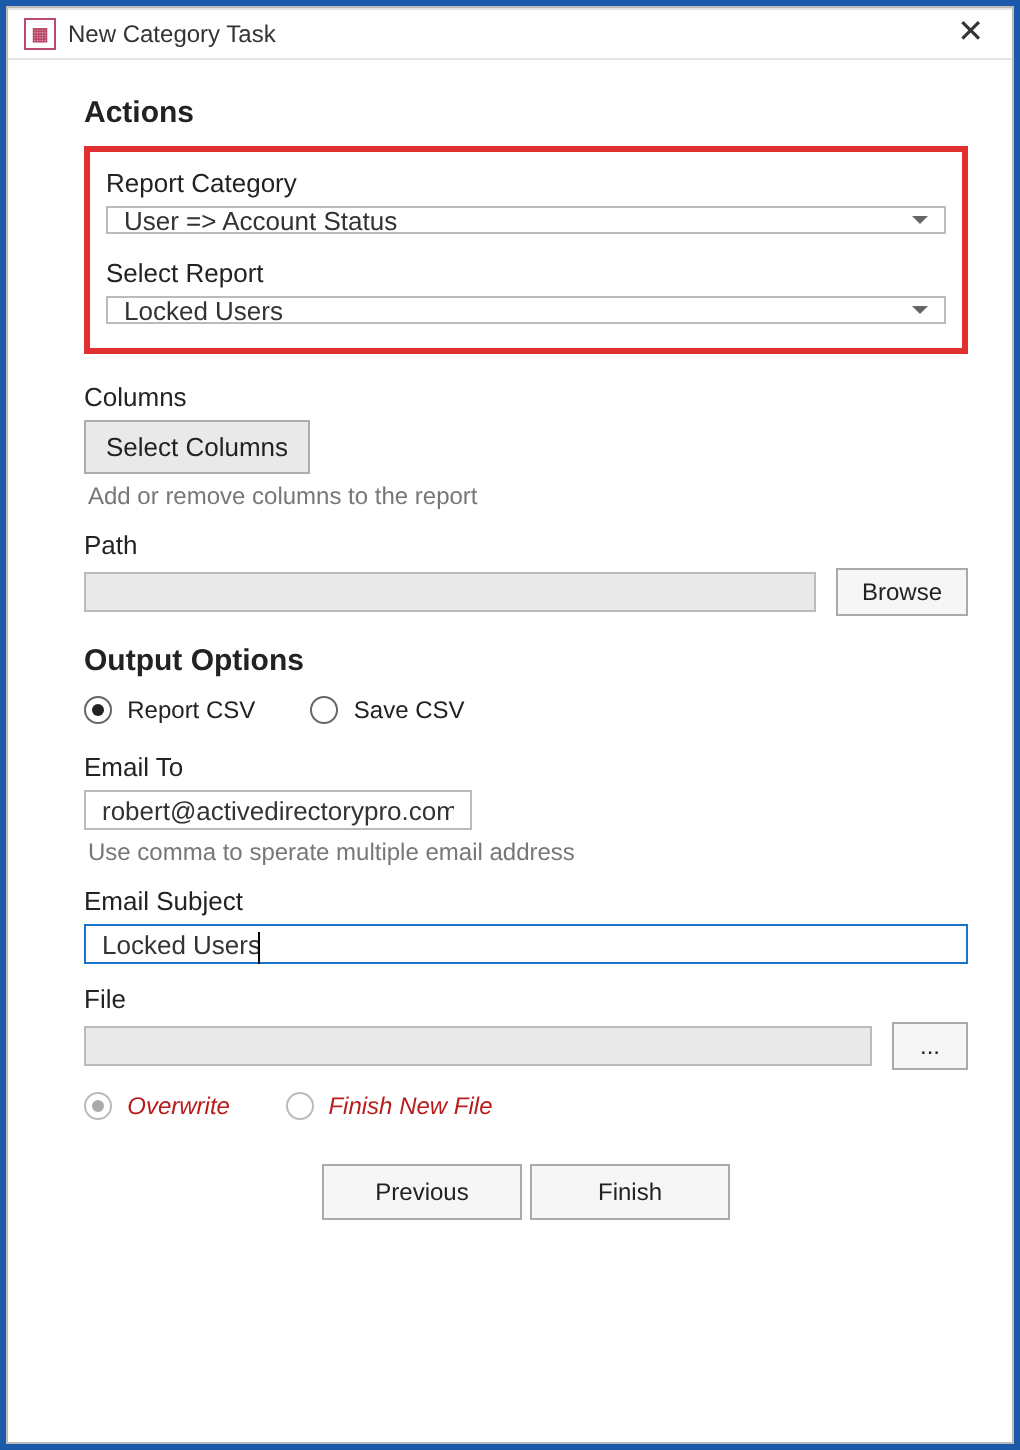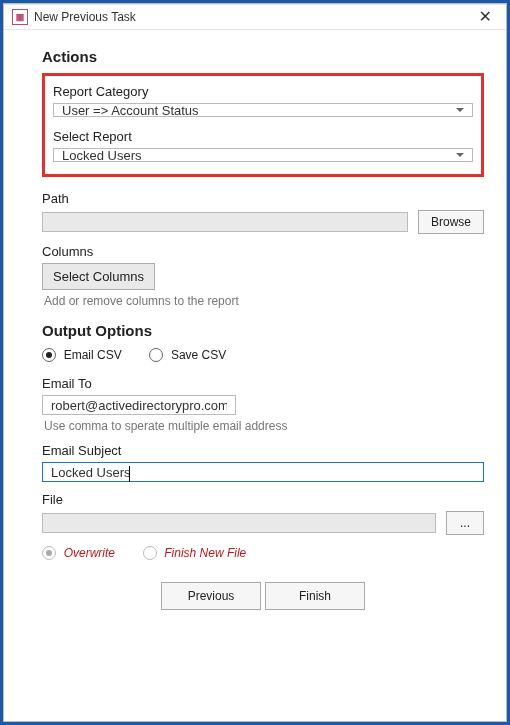--- a/index.html
+++ b/index.html
@@ -206,21 +206,21 @@
   }
 </style>
 </head>
 <body>
 
 <div class="outer-blue">
   <div class="dialog">
 
     <div class="titlebar">
       <div class="app-icon">▦</div>
-      <div class="title">New Previous Task</div>
+      <div class="title">New Category Task</div>
       <div class="close">✕</div>
     </div>
 
     <div class="content">
 
       <div class="sec-title">Actions</div>
 
       <div class="red-box">
         <div class="label">Report Category</div>
         <div class="combo">
@@ -230,38 +230,38 @@
 
         <div class="label" style="margin-top:12px;">Select Report</div>
         <div class="combo">
           <span>Locked Users</span>
           <span class="caret"></span>
         </div>
       </div>
 
 
       <div class="field-block">
+        <div class="label">Columns</div>
+        <button class="btn selcol">Select Columns</button>
+        <div class="sublabel">Add or remove columns to the report</div>
+      </div>
+
+      <div class="field-block">
         <div class="label">Path</div>
         <div class="row">
           <input class="textfield disabled" disabled="" value="" style="">
           <button class="btn">Browse</button>
         </div>
       </div>
 
-      <div class="field-block">
-        <div class="label">Columns</div>
-        <button class="btn selcol">Select Columns</button>
-        <div class="sublabel">Add or remove columns to the report</div>
-      </div>
-
       <div class="sec-title" style="margin-top:14px;">Output Options</div>
 
       <div class="field-block" style="margin-top:2px;">
         <span class="radio checked"></span>
-        <span class="radio-label">Email CSV</span>
+        <span class="radio-label">Report CSV</span>
         <span class="radio"></span>
         <span class="radio-label">Save CSV</span>
       </div>
 
       <div class="field-block" style="margin-top:14px;">
         <div class="label">Email To</div>
         <input class="textfield" value="robert@activedirectorypro.com" style="">
         <div class="sublabel">Use comma to sperate multiple email address</div>
       </div>
 

